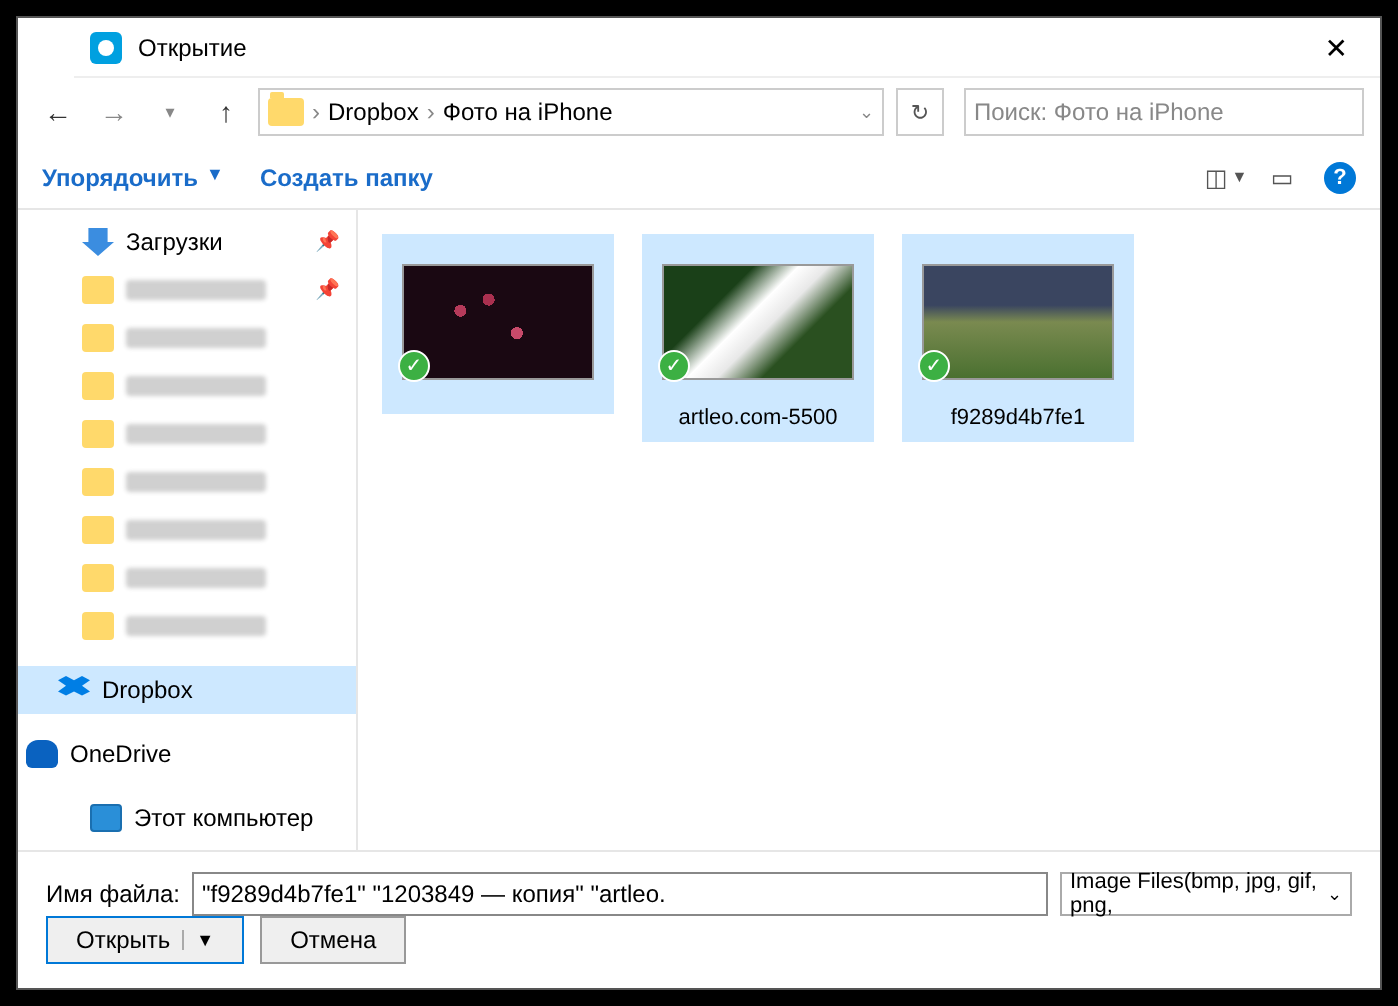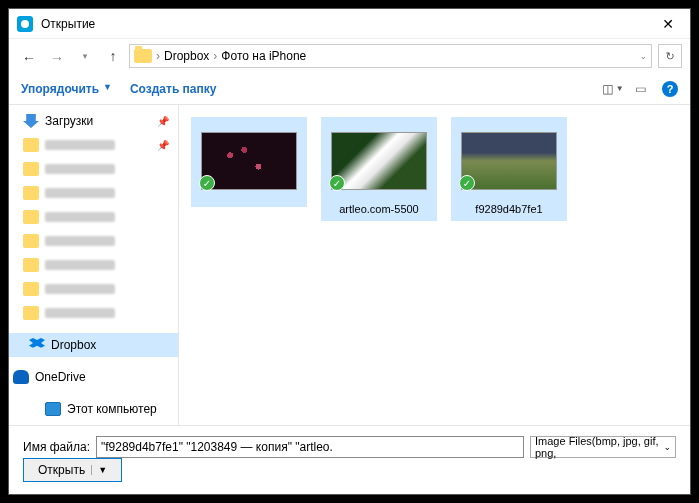--- a/index.html
+++ b/index.html
@@ -1,39 +1,39 @@
 <!DOCTYPE html>
 <html><head>
 <meta charset="utf-8">
 <style>
 * { box-sizing: border-box; margin: 0; padding: 0; font-family: "Segoe UI", Tahoma, sans-serif; }
 body { background: #000; padding: 8px; }
 .window { width: 683px; height: 487px; background: #fff; border: 1px solid #555; display: flex; flex-direction: column; }
-.titlebar { height: 30px; display: flex; align-items: center; padding: 0 8px; border-bottom: 1px solid #eee;}
+.titlebar { height: 30px; display: flex; align-items: center; padding: 0 8px; border-bottom: 1px solid #eee; margin-left: 28px;}
 .title-icon { width: 16px; height: 16px; background: #00a0e0; border-radius: 3px; position: relative; margin-right: 8px; }
 .title-icon::after { content:""; position:absolute; width:8px; height:8px; border-radius:50%; background:#fff; top:4px; left:4px;}
 .title-text { flex:1; font-size: 12px; }
 .close-icon { font-size: 14px; padding: 2px 8px; }
 .navbar { height: 34px; display:flex; align-items:center; padding: 0 8px; gap:4px; }
 .nav-btn { width:24px; height:24px; display:flex; align-items:center; justify-content:center; color:#888; font-size:14px; }
 .nav-arrow-active { color:#333; }
 .path-box { flex:1; height:24px; border:1px solid #ccc; display:flex; align-items:center; padding:0 4px; font-size:12px; gap:4px; }
 .folder-ico { width:18px; height:14px; background:#ffd96b; border-radius:2px; position:relative; }
 .folder-ico::before { content:""; position:absolute; top:-3px; left:1px; width:7px; height:3px; background:#ffd96b; border-radius:1px 1px 0 0;}
 .path-sep { color:#888; }
 .refresh-box { width:24px; height:24px; border:1px solid #ccc; display:flex; align-items:center; justify-content:center; margin-left:2px; font-size:11px; color:#555;}
 .search-box { width:200px; height:24px; border:1px solid #ccc; margin-left:6px; font-size:12px; padding:0 4px; color:#888; display:flex; align-items:center;}
 .toolbar { height:32px; display:flex; align-items:center; padding:0 12px; border-bottom:1px solid #e6e6e6; font-size:12px; }
 .tool-link { color:#1a6cc9; display:flex; align-items:flex-start; gap:4px; margin-right:18px;font-weight:bold; }
 .tool-spacer { flex:1; }
 .view-btn { width:26px; height:22px; border:1px solid transparent; display:flex; align-items:center; justify-content:center; margin-left:2px; color:#555; font-size:12px;}
 .help-ico { width:16px; height:16px; border-radius:50%; background:#0078d7; color:#fff; display:flex; align-items:center; justify-content:center; font-size:11px; font-weight:bold; margin-left:8px;}
 .content { flex:1; display:flex; overflow:hidden; }
 .sidebar { width:170px; border-right:1px solid #e6e6e6; overflow-y:auto; padding-top:4px; font-size:12px; }
-.side-item { height:24px; display:flex; align-items:center; padding-left:14px; gap:6px; position:relative;}
+.side-item { height:24px; display:flex; align-items:center; padding-left:32px; gap:6px; position:relative;}
 .side-item.selected { background:#cde8ff; }
 .side-ico { width:16px; height:14px; background:#ffd96b; border-radius:2px; flex-shrink:0;}
 .side-ico.downloads { background:#3b8de0; clip-path: polygon(20% 0, 80% 0, 80% 50%, 100% 50%, 50% 100%, 0 50%, 20% 50%);}
 .side-ico.dropbox { background:#007ee5; clip-path: polygon(25% 0, 50% 15%, 75% 0, 100% 15%, 75% 35%, 100% 55%, 75% 70%, 50% 55%, 25% 70%, 0 55%, 25% 35%, 0 15%);}
 .side-ico.onedrive { background:#0a62c0; border-radius:6px 6px 3px 3px; }
 .side-ico.pc { background:#2a8fd8; border-radius:2px; border:1px solid #1a6fb0;}
 .blur-text { color:transparent; background:#d0d0d0; border-radius:2px; width:70px; height:10px; display:inline-block; filter:blur(1px);}
 .pin-ico { position:absolute; right:8px; color:#888; font-size:10px;}
 .main { flex:1; background:#fff; padding:12px; display:flex; gap:14px; align-items:flex-start; }
 .file-item { width:116px; display:flex; flex-direction:column; align-items:center; background:#cde8ff; padding:4px 4px 6px; }
@@ -73,20 +73,23 @@
     <div class="path-box">
       <div class="folder-ico"></div>
       <span class="path-sep">›</span>
       <span>Dropbox</span>
       <span class="path-sep">›</span>
       <span>Фото на iPhone</span>
       <span style="flex:1"></span>
       <span class="path-sep" style="font-size:9px">⌄</span>
     </div>
     <div class="refresh-box">↻</div>
+    <div class="search-box">
+      <span>Поиск: Фото на iPhone</span>
+    </div>
   </div>
 
   <div class="toolbar">
     <div class="tool-link">
       <span>Упорядочить</span>
       <span style="font-size:9px">▼</span>
     </div>
     <div class="tool-link">
       <span>Создать папку</span>
     </div>
@@ -185,16 +188,19 @@
       <div class="filter-select">
         <span>Image Files(bmp, jpg, gif, png,</span>
         <span style="font-size:9px">⌄</span>
       </div>
     </div>
     <div class="row2">
       <div class="btn primary">
         <span>Открыть</span>
         <span class="drop">▼</span>
       </div>
+      <div class="btn">
+        <span>Отмена</span>
+      </div>
     </div>
   </div>
 
 </div>
 
 </body></html>

